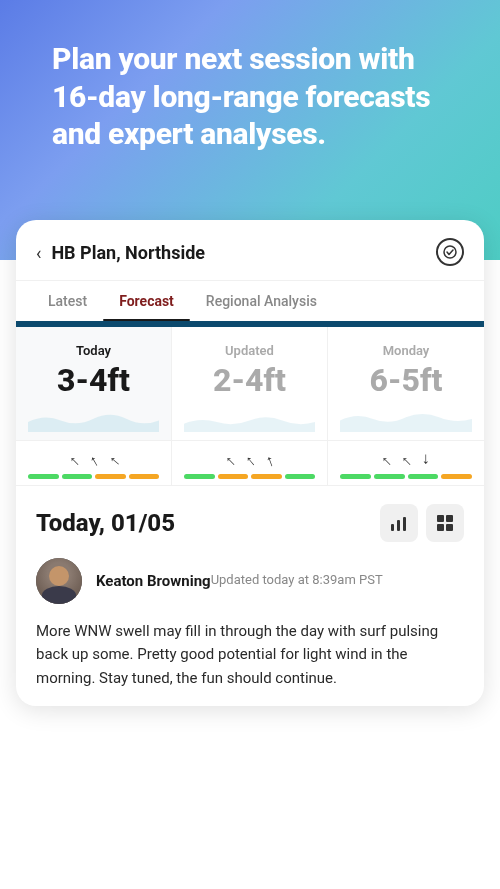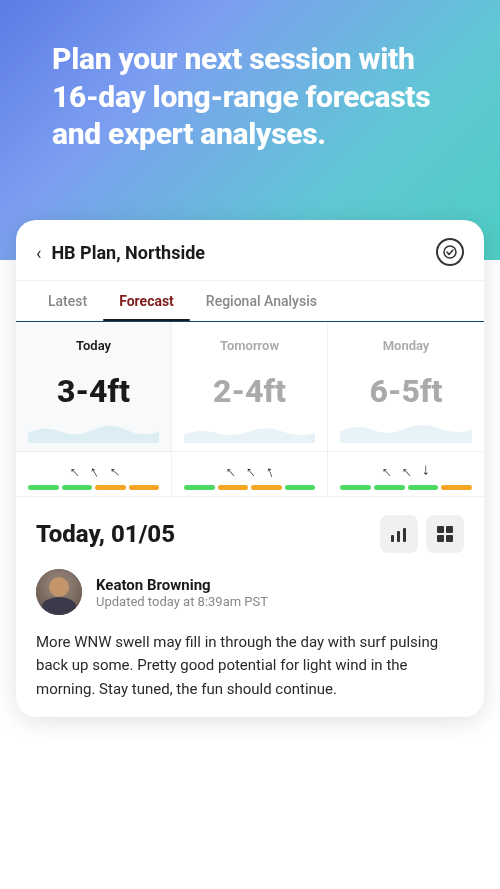--- a/index.html
+++ b/index.html
@@ -78,21 +78,21 @@
       display: flex;
       align-items: center;
       justify-content: center;
       color: #333;
       font-size: 13px;
     }
 
     .tabs {
       display: flex;
       padding: 0 16px;
-      border-bottom: 1px solid #0c4a6e;
+      border-bottom: 6px solid #0c4a6e;
       gap: 0;
     }
 
     .tab {
       padding: 12px 16px;
       font-size: 14px;
       font-weight: 500;
       color: #888;
       cursor: pointer;
       position: relative;
@@ -132,21 +132,21 @@
     }
 
     .forecast-col.active {
       background: #f8f9fa;
     }
 
     .forecast-day {
       font-size: 13px;
       font-weight: 600;
       color: #1a1a1a;
-      margin-bottom: 21px;
+      margin-bottom: 5px;
     }
 
     .forecast-day.muted {
       color: #aaa;
     }
 
     .forecast-height {
       font-size: 32px;
       font-weight: 800;
       color: #1a1a1a;
@@ -293,21 +293,21 @@
       background: #3a3a4a;
       border-radius: 50% 50% 0 0;
       position: absolute;
       bottom: 0;
       left: 50%;
       transform: translateX(-50%);
     }
 
     .analyst-info {
       display: flex;
-      flex-direction: column;
+      flex-direction: row;
     }
 
     .analyst-name {
       font-size: 15px;
       font-weight: 700;
       color: #1a1a1a;
     }
 
     .analyst-time {
       font-size: 13px;
@@ -355,21 +355,21 @@
     <div class="forecast-col active">
       <div class="forecast-day">Today</div>
       <div class="forecast-height">3-4ft</div>
       <div class="wave-area">
         <svg class="wave-svg" viewBox="0 0 160 28" preserveAspectRatio="none" xmlns="http://www.w3.org/2000/svg">
           <path d="M0,28 L0,16 Q20,6 40,14 Q60,22 80,12 Q100,2 120,12 Q140,22 160,14 L160,28 Z" fill="#d0e8f0" opacity="0.7"></path>
         </svg>
       </div>
     </div>
     <div class="forecast-col">
-      <div class="forecast-day muted">Tomorrow</div>
+      <div class="forecast-day muted">Updated</div>
       <div class="forecast-height muted">2-4ft</div>
       <div class="wave-area">
         <svg class="wave-svg" viewBox="0 0 160 28" preserveAspectRatio="none" xmlns="http://www.w3.org/2000/svg">
           <path d="M0,28 L0,18 Q20,10 40,16 Q60,22 80,14 Q100,6 120,14 Q140,22 160,16 L160,28 Z" fill="#d0e8f0" opacity="0.5"></path>
         </svg>
       </div>
     </div>
     <div class="forecast-col">
       <div class="forecast-day muted">Monday</div>
       <div class="forecast-height muted">6-5ft</div>

